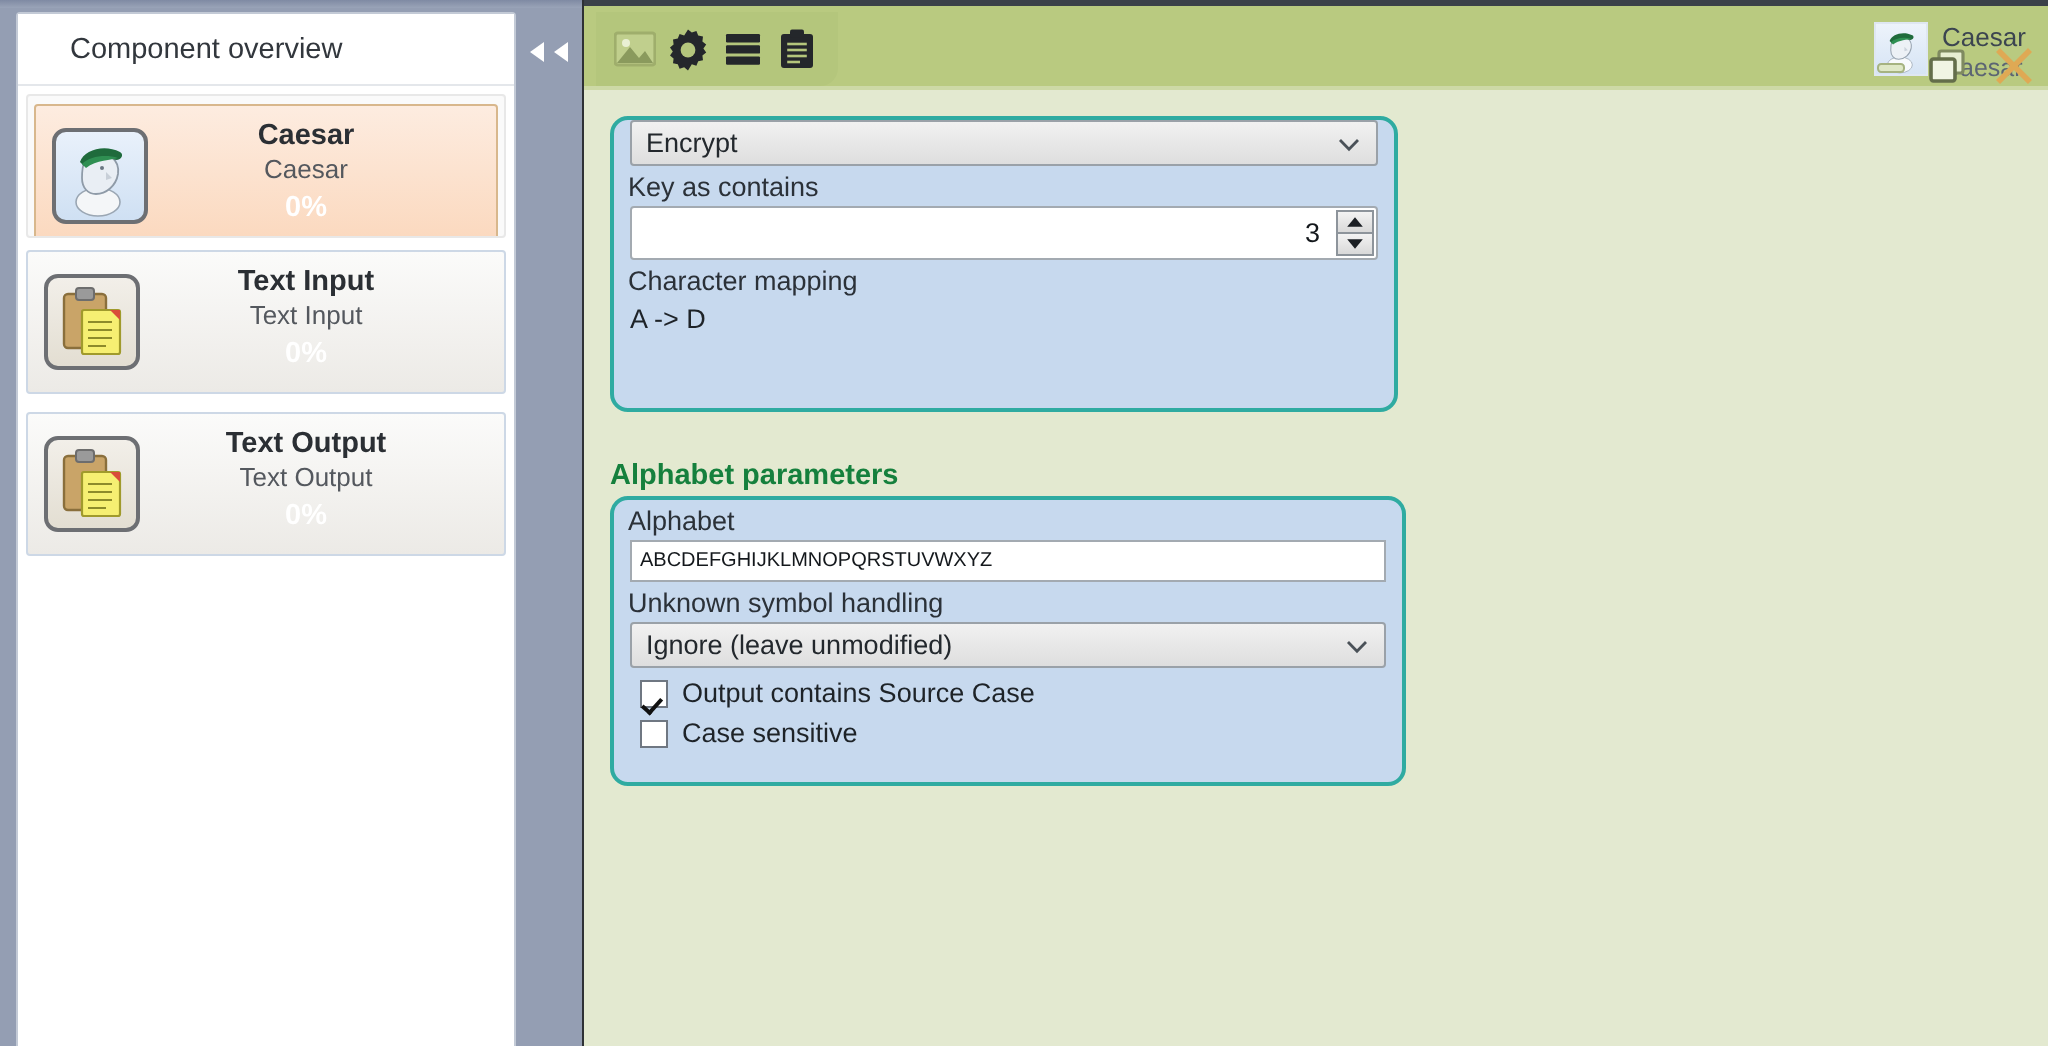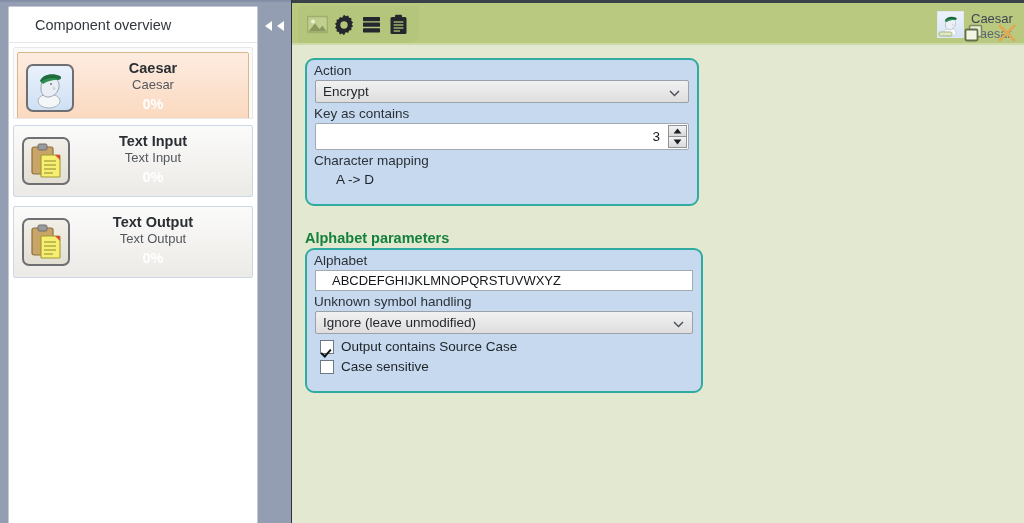--- a/index.html
+++ b/index.html
@@ -206,29 +206,29 @@
   }
   .spin-b {
     flex: 1;
     background: linear-gradient(#f3f3f3, #d9d9d9);
     border: 1px solid #8d949b;
     display: flex; align-items: center; justify-content: center;
     cursor: pointer;
   }
   .spin-b:first-child { border-bottom: none; }
 
-  .static-val { font-size: 13.5px; color: #1e2328; padding: 2px 0 0 8px; margin-left: 21px; }
+  .static-val { font-size: 13.5px; color: #1e2328; padding: 2px 0 0 8px; }
 
   .txt-input {
     margin: 0 8px; height: 21px;
     width: calc(100% - 16px);
     background: #ffffff;
     border: 1px solid #a3aab1;
-    font-size: 13px; color: #14181c;
-    padding: 0 16px;
+    font-size: 10px; color: #14181c;
+    padding: 0 4px;
     font-family: "Liberation Sans", sans-serif;
   }
 
   .chk-row {
     display: flex; align-items: center; gap: 7px;
     padding-left: 13px; margin-top: 5px;
     cursor: pointer;
   }
   .chk-box {
     width: 14px; height: 14px;
@@ -398,21 +398,20 @@
         </div>
         <div class="wc">
           <svg width="24" height="24" viewBox="0 0 24 24">
             <path d="M5 3 L12 10 L19 3 L21 5 L14 12 L21 19 L19 21 L12 14 L5 21 L3 19 L10 12 L3 5 Z" fill="#dfa954"></path>
           </svg>
         </div>
       </div>
     </div>
 
     <div class="panel" id="action-panel">
-      <div class="fld-label">Action</div>
       <div class="combo">
         <span class="combo-txt">Encrypt</span>
         <span class="combo-arrow">
           <svg width="11" height="7" viewBox="0 0 11 7">
               <path d="M1 1 L5.5 5.6 L10 1" fill="none" stroke="#4a5158" stroke-width="1.4"></path>
             </svg>
         </span>
       </div>
 
       <div class="fld-label">Key as contains</div>

